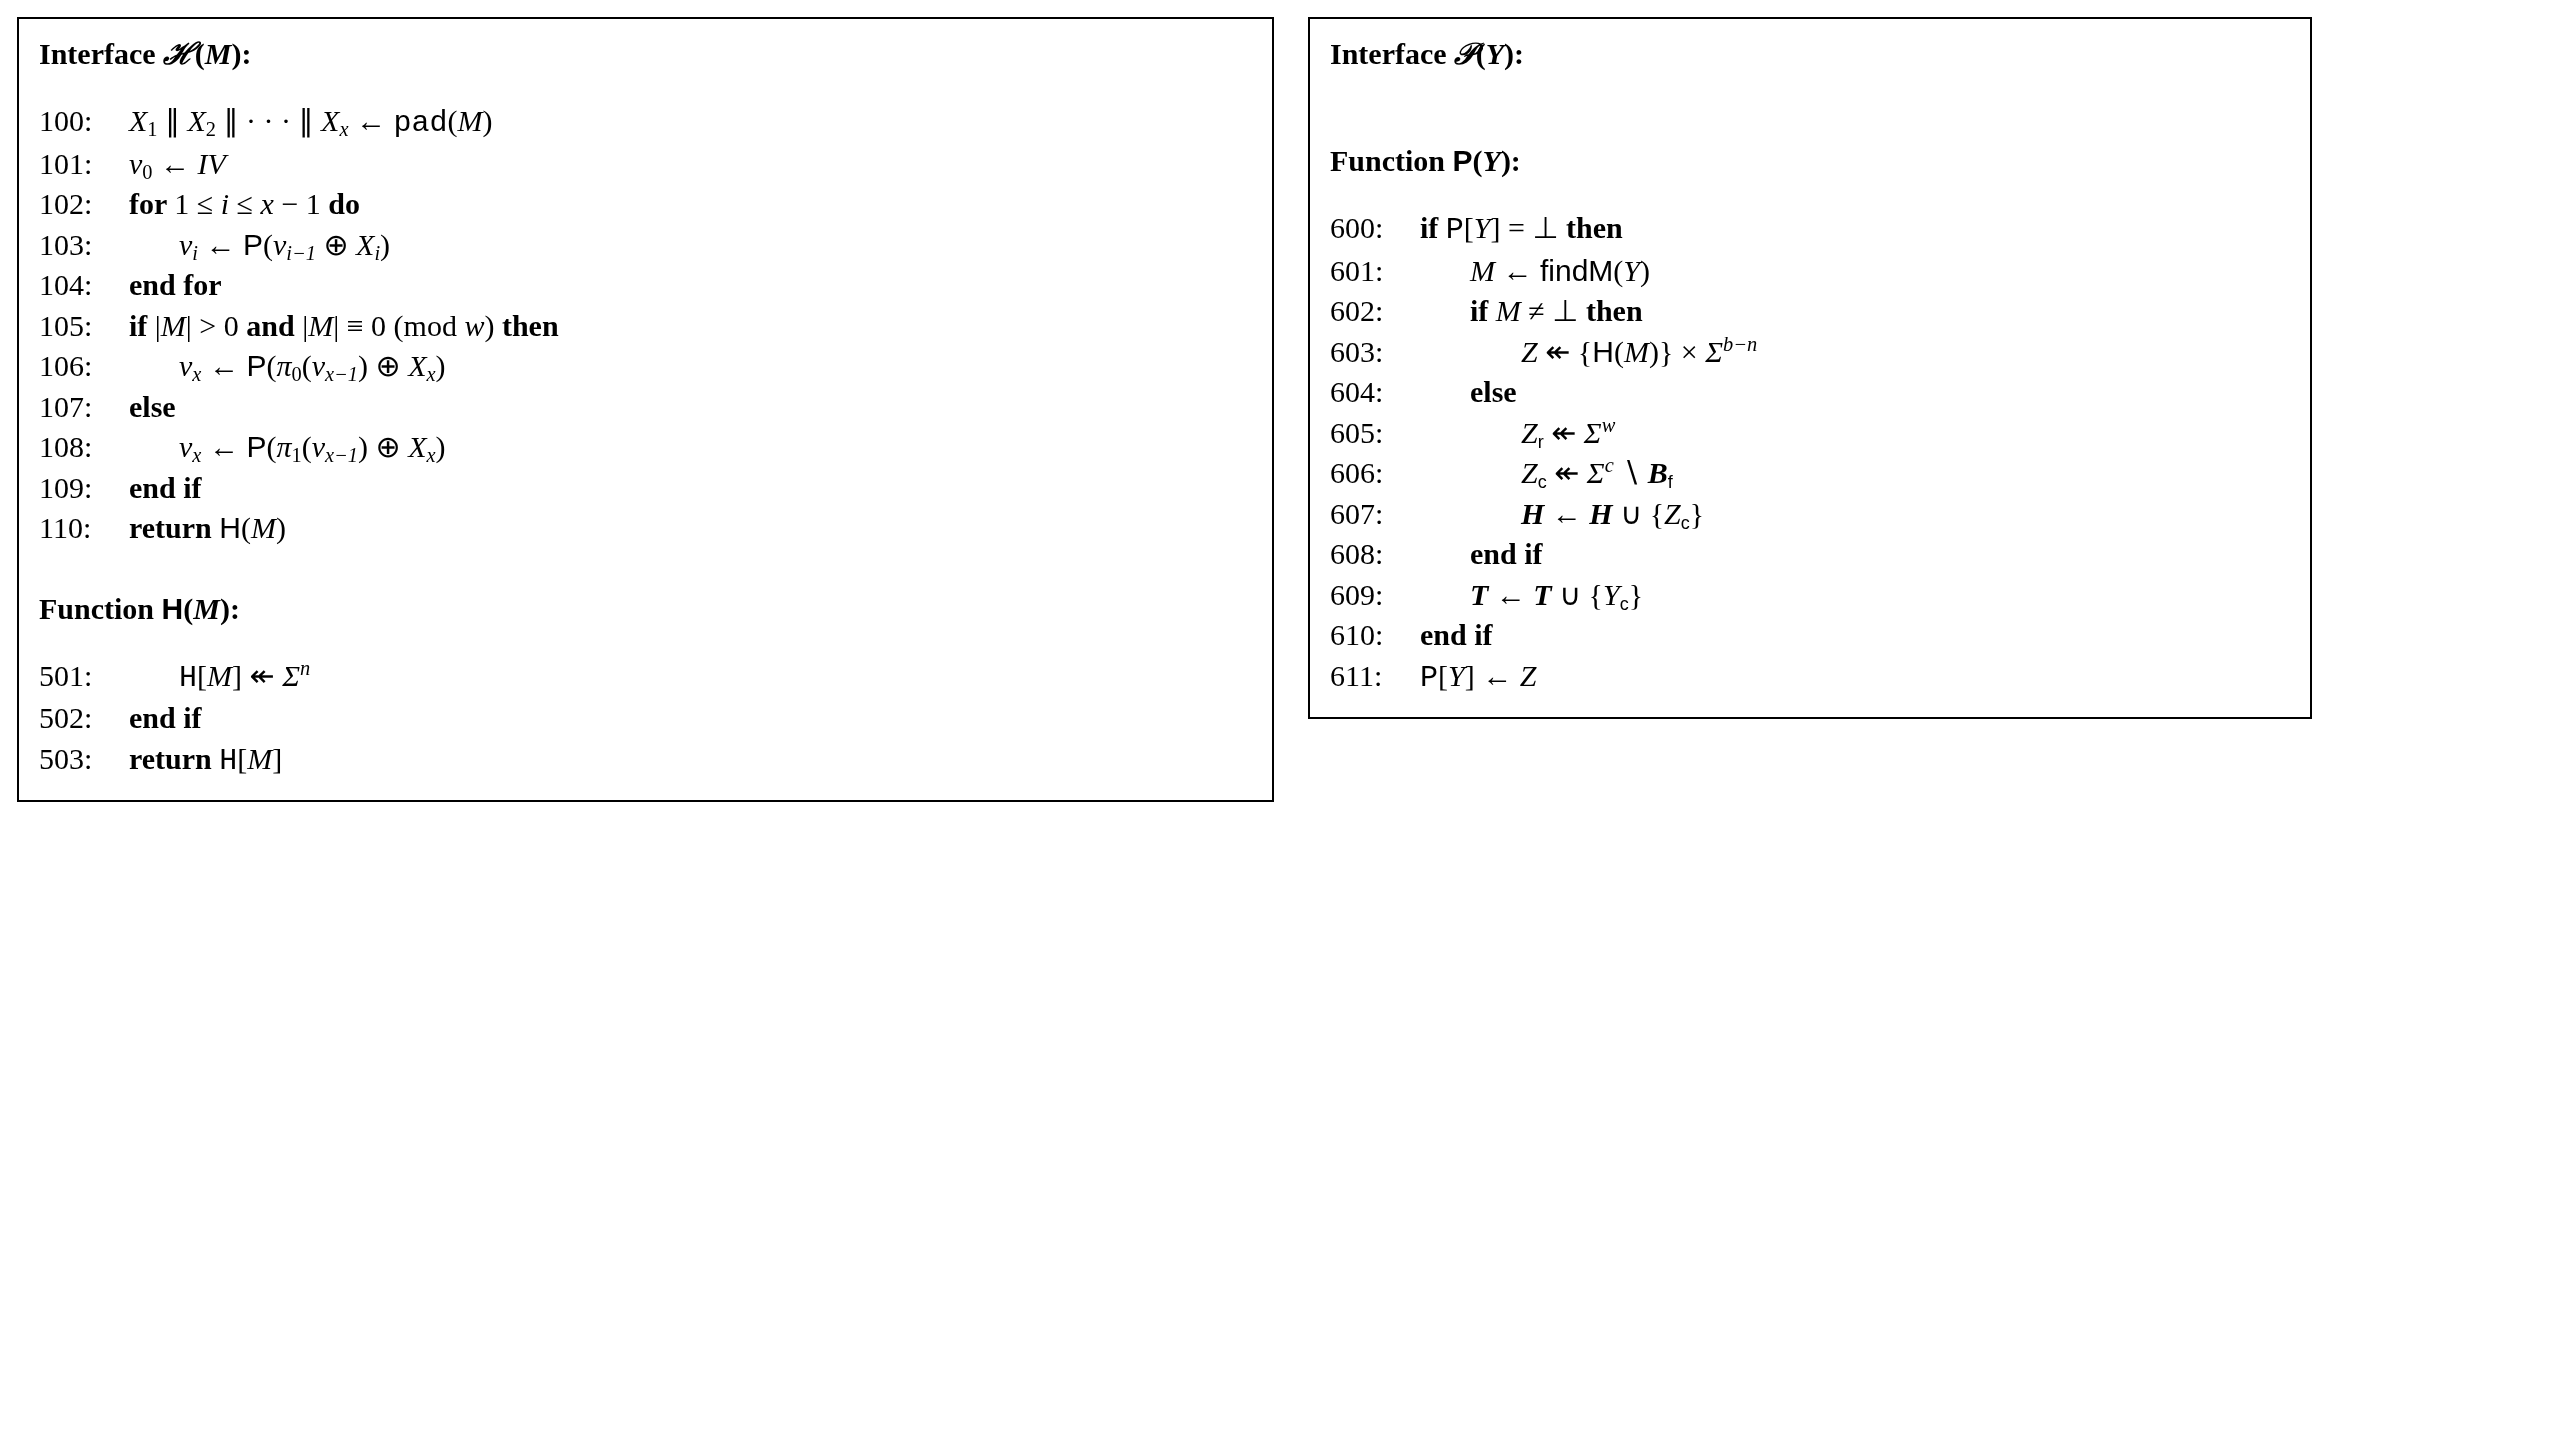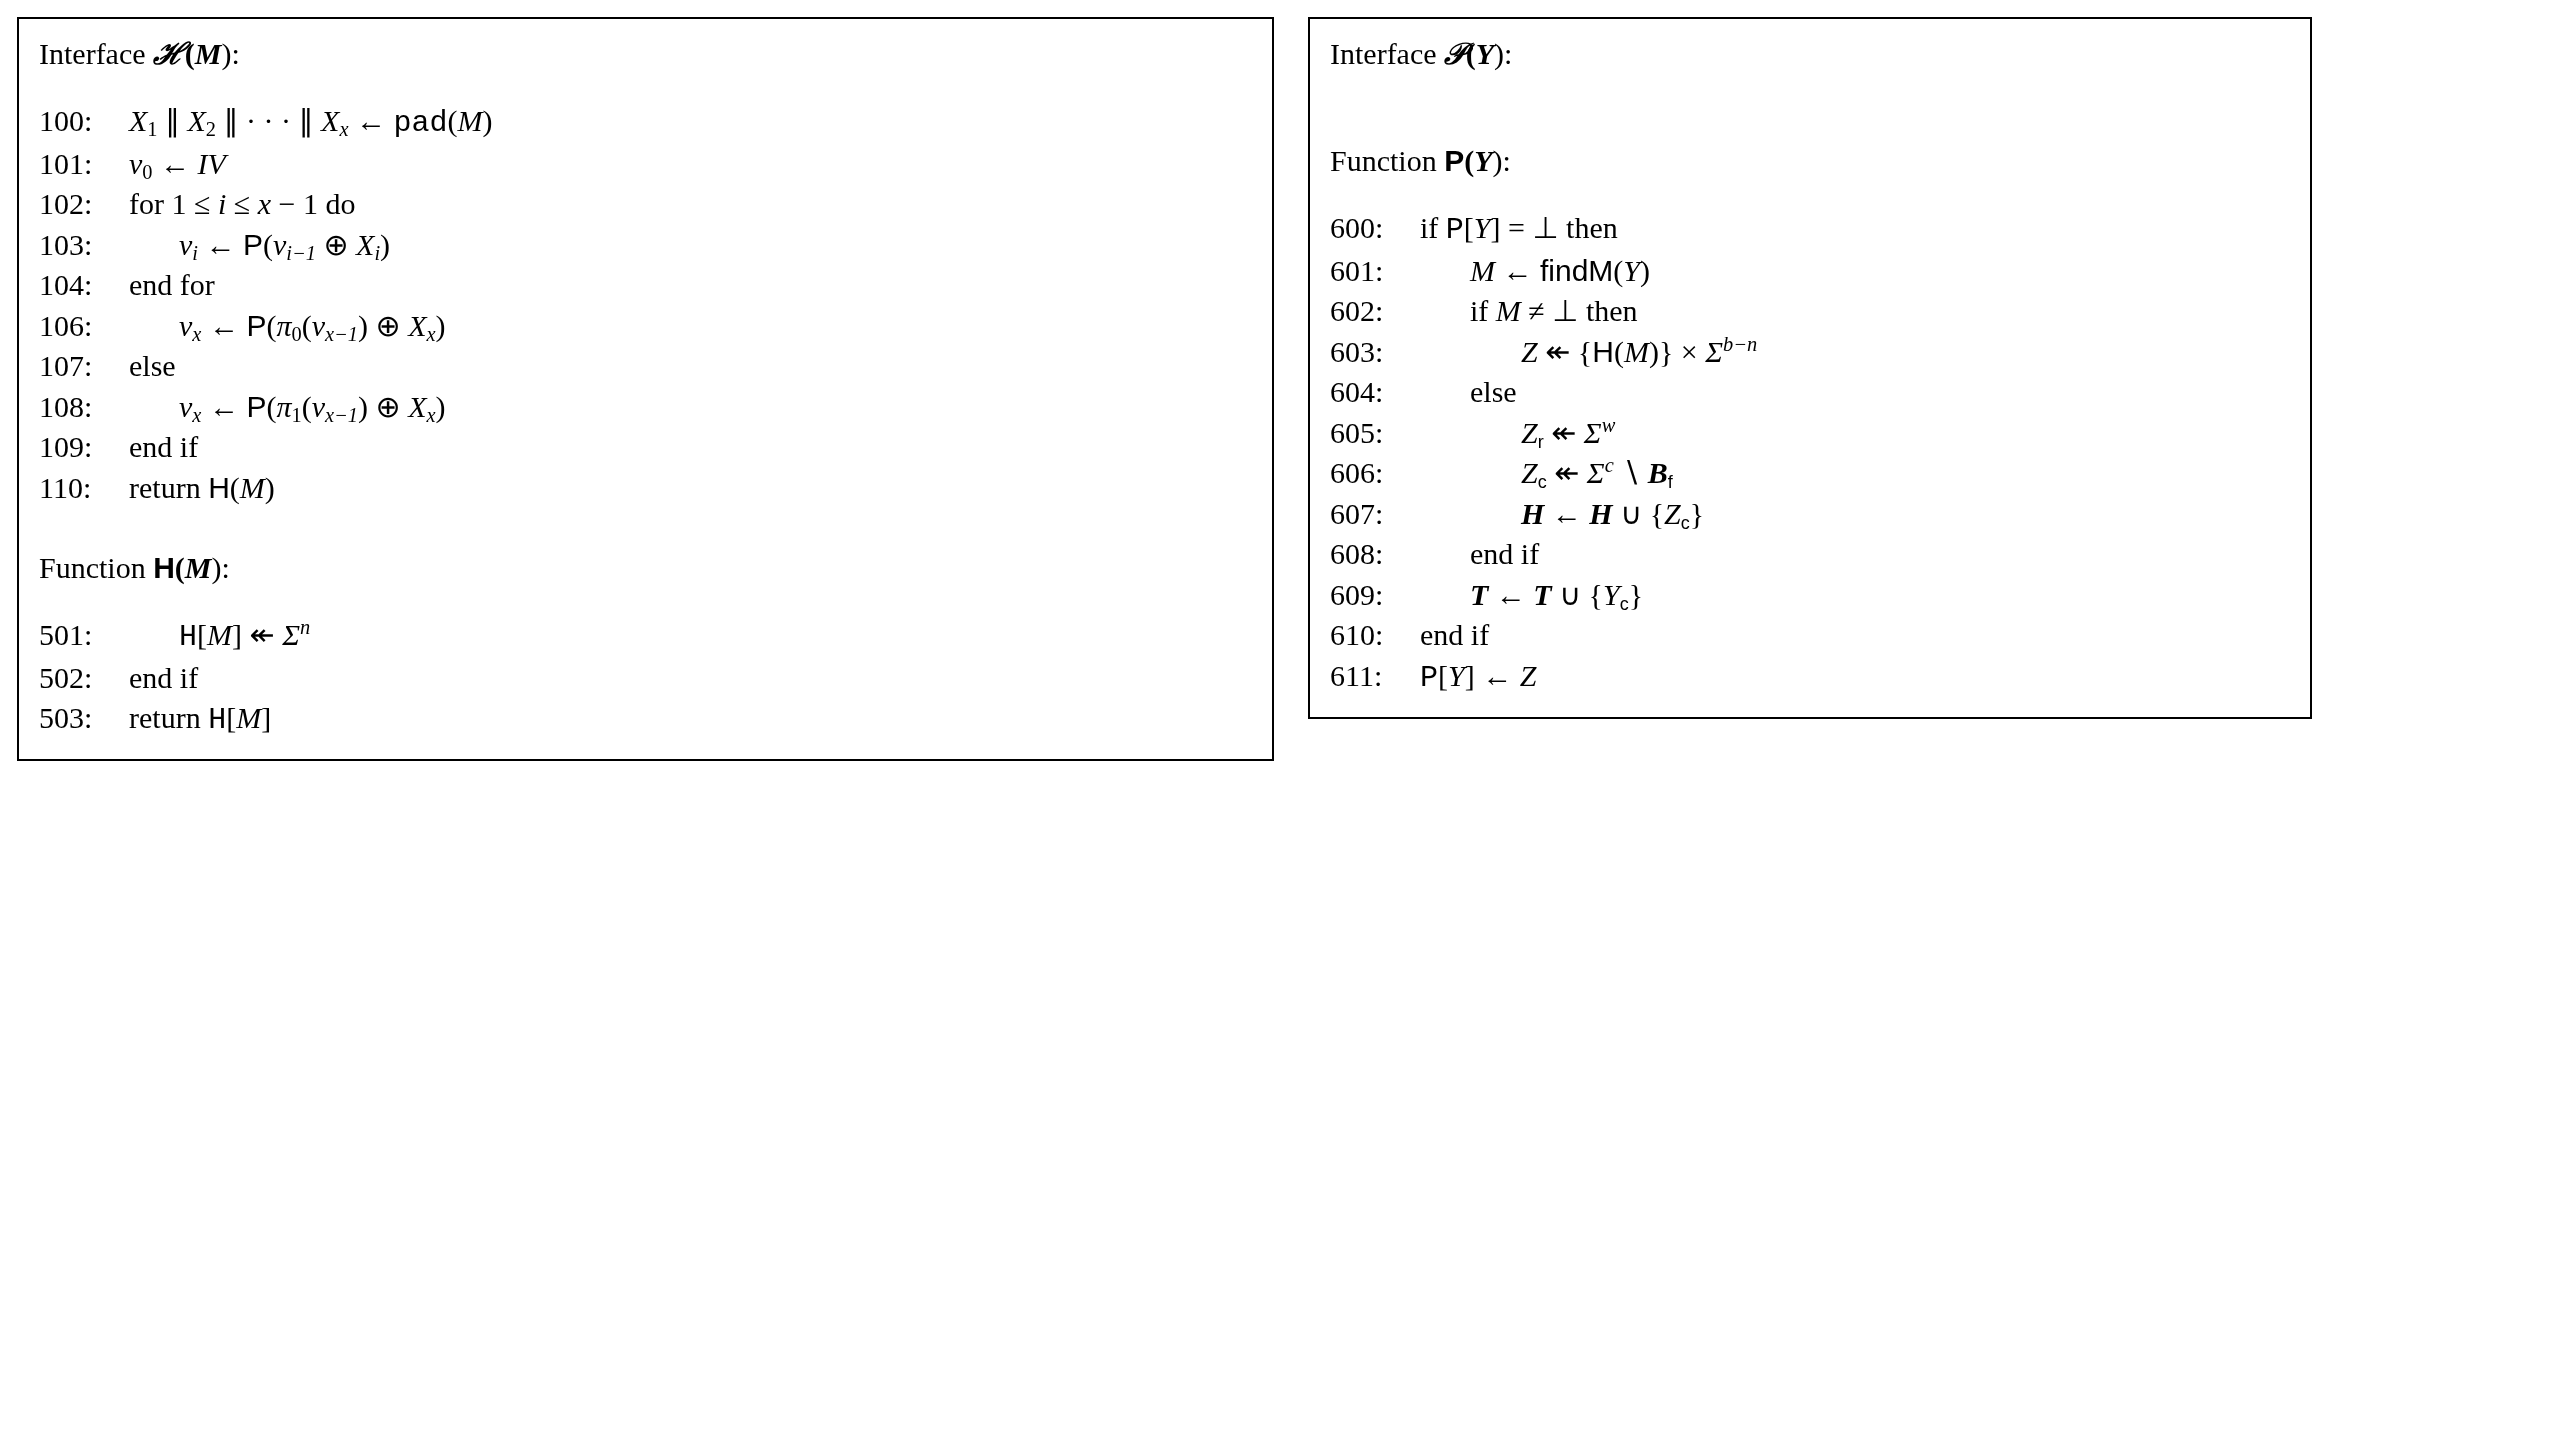--- a/index.html
+++ b/index.html
@@ -32,21 +32,21 @@
     align-items: baseline;
   }
   .num {
     width: 80px;
     padding-right: 10px;
     flex-shrink: 0;
   }
   .col { display:inline;text-align:center; }
   .ind1 { padding-left: 50px; }
   .ind2 { padding-left: 101px; }
-  .b  { font-weight: normal; }
+  .b  { font-weight: bold; }
   .bi { font-weight: bold; font-style: italic; }
   .i  { font-style: italic; }
   .sf { font-family: Arial, Helvetica, sans-serif; }
   .tt { font-family: "Courier New", Courier, monospace; }
   .cal { font-family: "Brush Script MT", "Segoe Script", cursive; font-style: italic; }
   sub, sup { font-size: 0.68em; line-height: 0; }
   sub { vertical-align: -0.25em; }
   sup { vertical-align: 0.55em; }
 </style>
 </head>
@@ -86,20 +86,26 @@
     <span class="col ind1">
       <span class="i">v</span><sub class="i">i</sub><span> ← </span><span class="sf">P</span><span>(</span><span class="i">v</span><sub class="i">i−1</sub><span> ⊕ </span><span class="i">X</span><sub class="i">i</sub><span>)</span>
     </span>
   </div>
 
   <div class="line">
     <span class="num">104:</span>
     <span class="col b">end for</span>
   </div>
 
+  <div class="line">
+    <span class="num">105:</span>
+    <span class="col">
+      <span class="b">if </span><span>|</span><span class="i">M</span><span>| &gt; 0 </span><span class="b">and </span><span>|</span><span class="i">M</span><span>| ≡ 0  (mod </span><span class="i">w</span><span>) </span><span class="b">then</span>
+    </span>
+  </div>
 
   <div class="line">
     <span class="num">106:</span>
     <span class="col ind1">
       <span class="i">v</span><sub class="i">x</sub><span> ← </span><span class="sf">P</span><span>(</span><span class="i">π</span><sub>0</sub><span>(</span><span class="i">v</span><sub class="i">x−1</sub><span>) ⊕ </span><span class="i">X</span><sub class="i">x</sub><span>)</span>
     </span>
   </div>
 
   <div class="line">
     <span class="num">107:</span>

